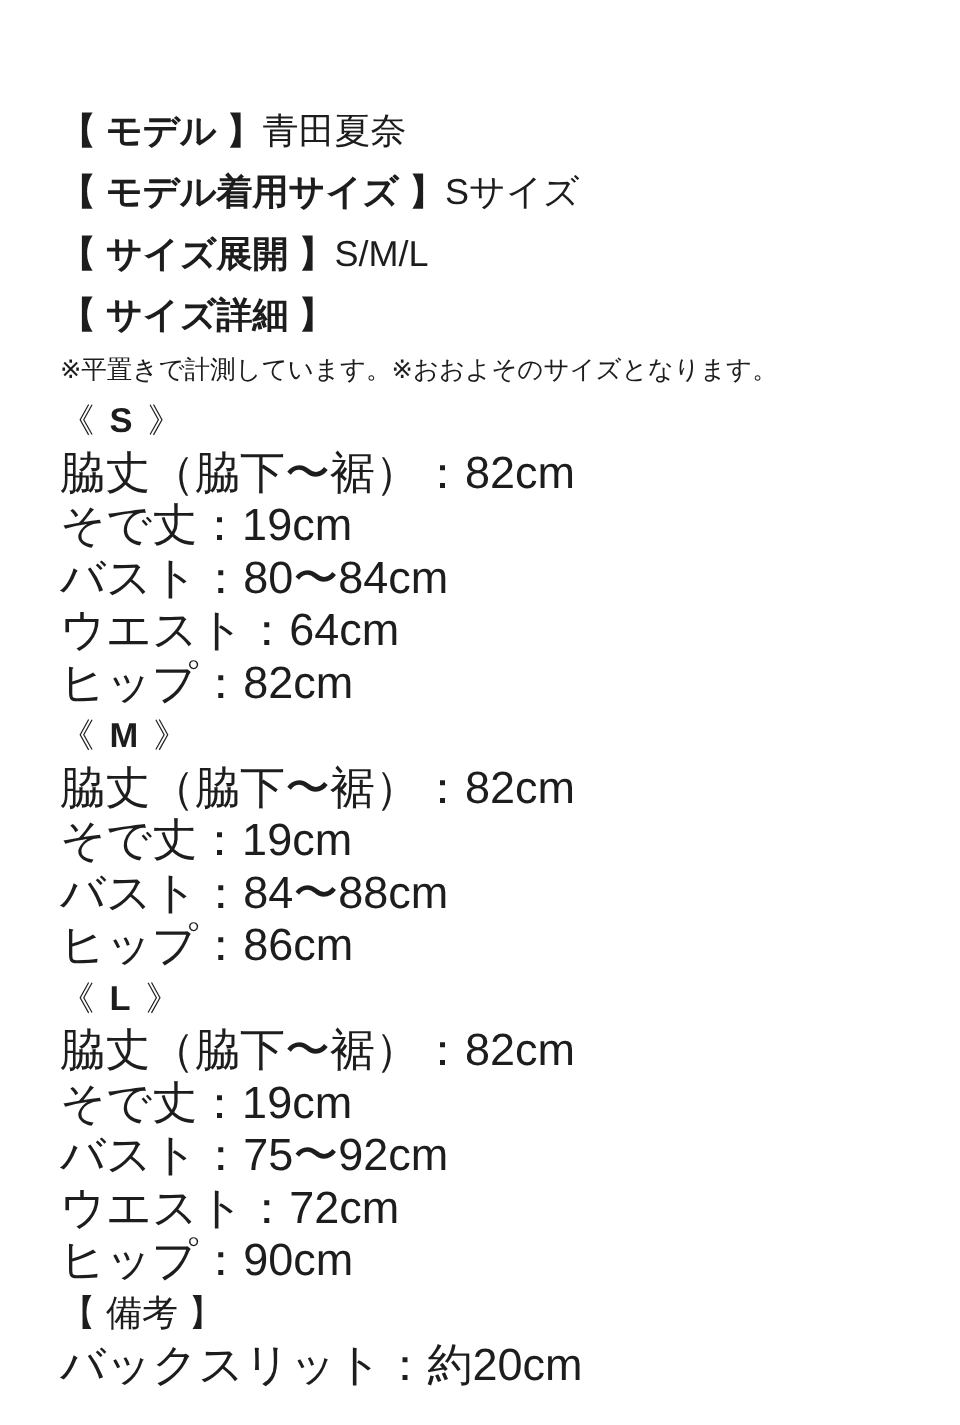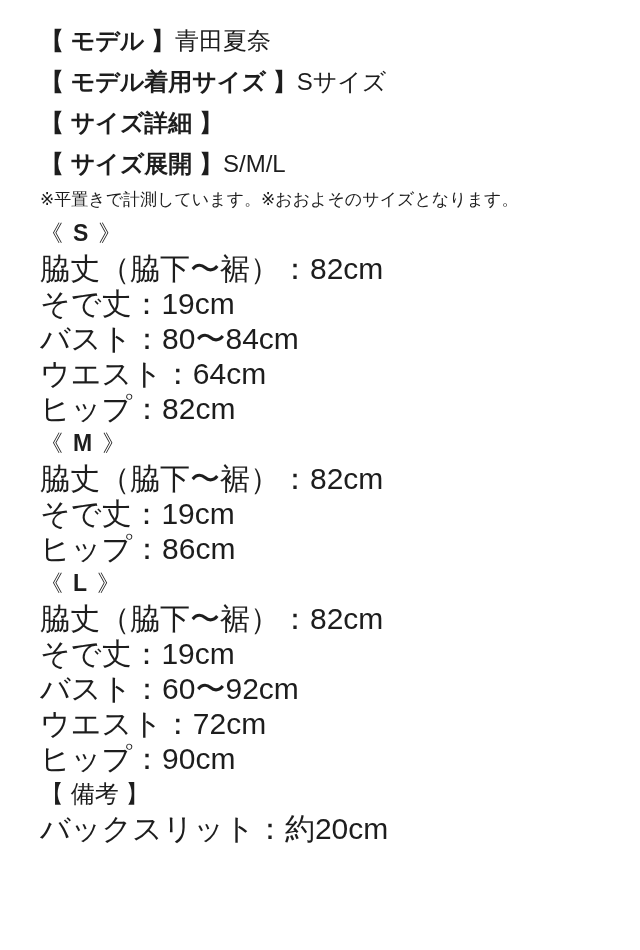--- a/index.html
+++ b/index.html
@@ -14,20 +14,21 @@
     font-family: "Liberation Sans", "DejaVu Sans", sans-serif;
     color: #1d1d1d;
     -webkit-font-smoothing: antialiased;
   }
   .page {
     box-sizing: border-box;
     width: 640px;
     height: 822px;
     padding: 20px 20px 0 40px;
     background: #ffffff;
+    margin-top: 47px;
   }
   .hline {
     font-size: 24px;
     line-height: 41px;
     white-space: nowrap;
   }
   .hline .lbl {
     font-weight: bold;
   }
   .hline .val {
@@ -61,47 +62,48 @@
 </style>
 </head>
 <body>
 
 <div class="page">
 
   <div class="hline"><span class="lbl">【 モデル 】</span><span class="val">青田夏奈</span></div>
 
   <div class="hline"><span class="lbl">【 モデル着用サイズ 】</span><span class="val">Sサイズ</span></div>
 
+  <div class="hline"><span class="lbl">【 サイズ展開 】</span><span class="val">S/M/L</span></div>
+
   <div class="hline"><span class="lbl">【 サイズ詳細 】</span><span class="val"></span></div>
-
-  <div class="hline"><span class="lbl">【 サイズ展開 】</span><span class="val">S/M/L</span></div>
 
   <div class="note">※平置きで計測しています。※おおよそのサイズとなります。</div>
 
   <div>
     <div class="size-head"><span>《</span><span class="nm">S</span><span>》</span></div>
     <div class="line">脇丈（脇下〜裾）：82cm</div>
     <div class="line">そで丈：19cm</div>
     <div class="line">バスト：80〜84cm</div>
     <div class="line">ウエスト：64cm</div>
     <div class="line">ヒップ：82cm</div>
   </div>
 
   <div>
     <div class="size-head"><span>《</span><span class="nm">M</span><span>》</span></div>
     <div class="line">脇丈（脇下〜裾）：82cm</div>
     <div class="line">そで丈：19cm</div>
+    <div class="line">バスト：84〜88cm</div>
     <div class="line">ヒップ：86cm</div>
   </div>
 
   <div>
     <div class="size-head"><span>《</span><span class="nm">L</span><span>》</span></div>
     <div class="line">脇丈（脇下〜裾）：82cm</div>
     <div class="line">そで丈：19cm</div>
-    <div class="line">バスト：60〜92cm</div>
+    <div class="line">バスト：75〜92cm</div>
     <div class="line">ウエスト：72cm</div>
     <div class="line">ヒップ：90cm</div>
   </div>
 
   <div>
     <div class="remark-label">【 備考 】</div>
     <div class="line">バックスリット：約20cm</div>
   </div>
 
 </div>

